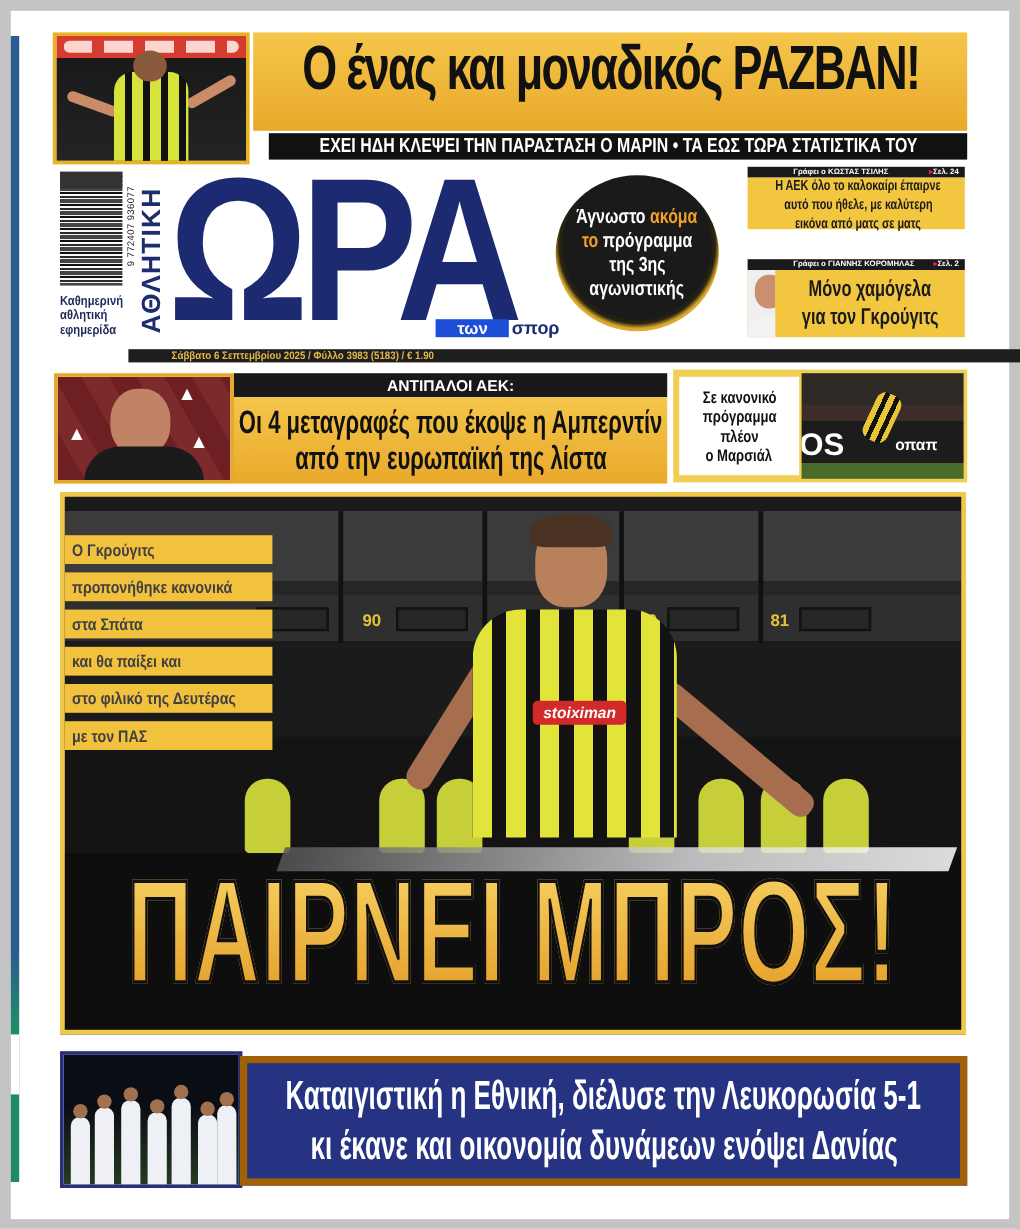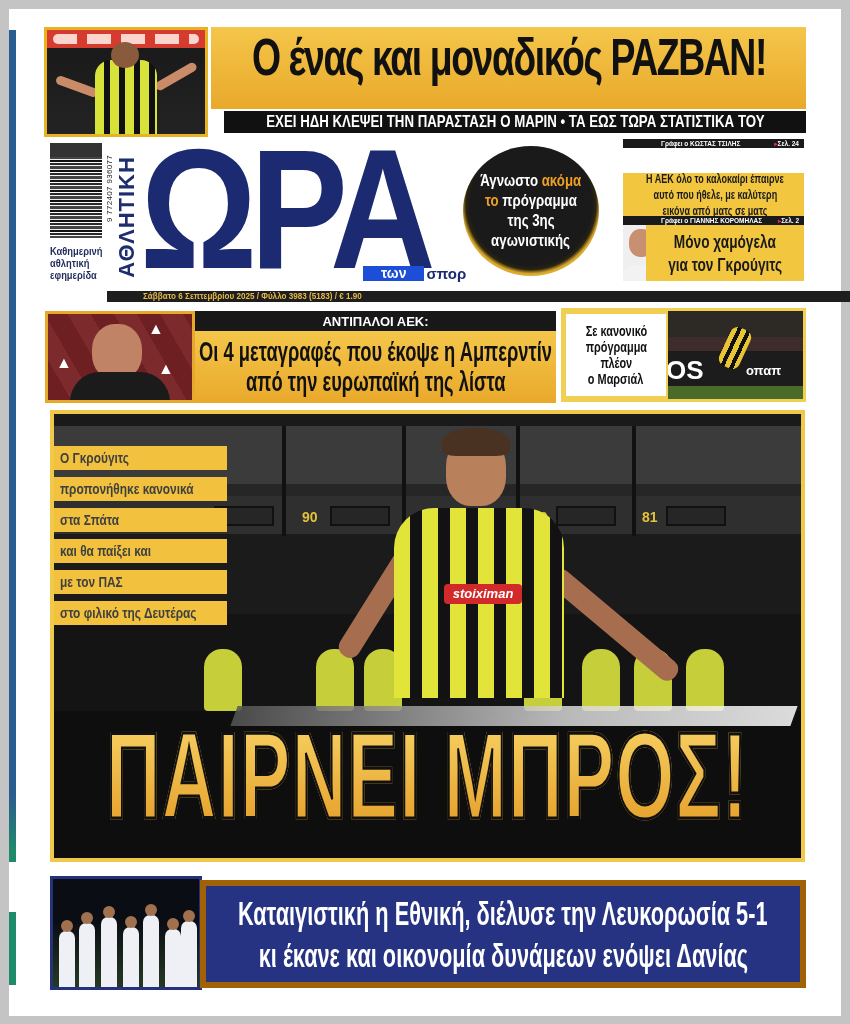--- a/index.html
+++ b/index.html
@@ -67,21 +67,21 @@
   .side-box .bar .byline { position: absolute; left: 38px; top: 0; font-size: 6.5px; line-height: 9px; color: #fff; white-space: nowrap; font-weight: bold; }
   .side-box .bar .page { position: absolute; right: 5px; top: 0; font-size: 6.5px; line-height: 9px; color: #fff; font-weight: bold; }
   .side-box .bar .page i { color: #e24; font-style: normal; }
   .side-box .body { background: #f3c640; position: relative; display: flex; }
   .side-box .face { width: 36px; background: #2b2b2b; position: relative; overflow: hidden; }
   .side-box .face::before { content: ""; position: absolute; left: 6px; top: 4px; width: 24px; height: 28px; border-radius: 45%; background: #b07c5c; }
   .side-box .face::after { content: ""; position: absolute; left: 0; bottom: 0; width: 36px; height: 16px; background: #3a3a3a; border-radius: 10px 10px 0 0; }
   .side-box .text { flex: 1; display: flex; flex-direction: column; align-items: center; justify-content: center; }
   .side-box .text span { display: block; white-space: nowrap; font-weight: bold; color: #1a1a1a; }
   .side-1 { top: 139px; }
-  .side-1 .body { height: 43px; margin-top: 25px; }
+  .side-1 .body { height: 43px; }
   .side-1 .text span { font-size: 12px; line-height: 16px; transform: scaleX(0.75); }
   .side-2 { top: 216px; }
   .side-2 .body { height: 56px; }
   .side-2 .face { background: #efefef; }
   .side-2 .face::before { background: #c89071; }
   .side-2 .face::after { background: #f2f2f2; }
   .side-2 .text span { font-size: 19px; line-height: 23px; transform: scaleX(0.72); }
 
   
   .rivals { position: absolute; left: 45px; top: 311px; width: 511px; height: 92px; }
@@ -285,22 +285,22 @@
     <div class="sponsor">stoiximan</div>
     <div class="head"></div>
     <div class="hair"></div>
   </div>
 
   <div class="captions">
     <div class="cap"><span>Ο Γκρούγιτς</span></div>
     <div class="cap"><span>προπονήθηκε κανονικά</span></div>
     <div class="cap"><span>στα Σπάτα</span></div>
     <div class="cap"><span>και θα παίξει και</span></div>
+    <div class="cap"><span>στο φιλικό της Δευτέρας</span></div>
     <div class="cap"><span>με τον ΠΑΣ</span></div>
-    <div class="cap"><span>στο φιλικό της Δευτέρας</span></div>
   </div>
 
   <div class="main-headline">
     <span>ΠΑΙΡΝΕΙ ΜΠΡΟΣ!</span>
   </div>
 </div>
 
 <div class="bottom">
   <div class="bottom-photo">
     <div class="p" style="left:6px;height:56px"></div>

